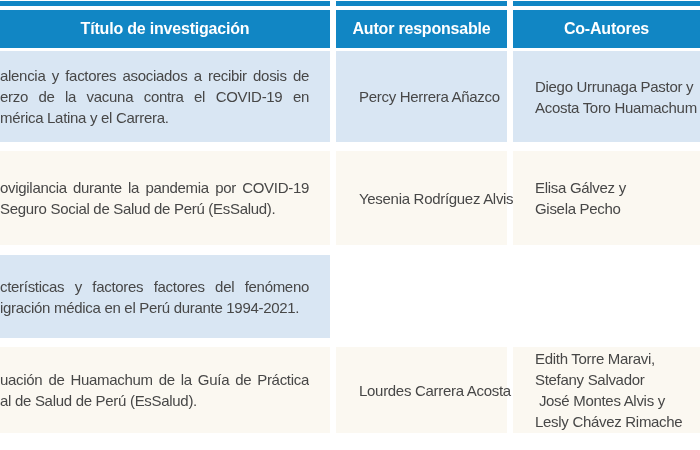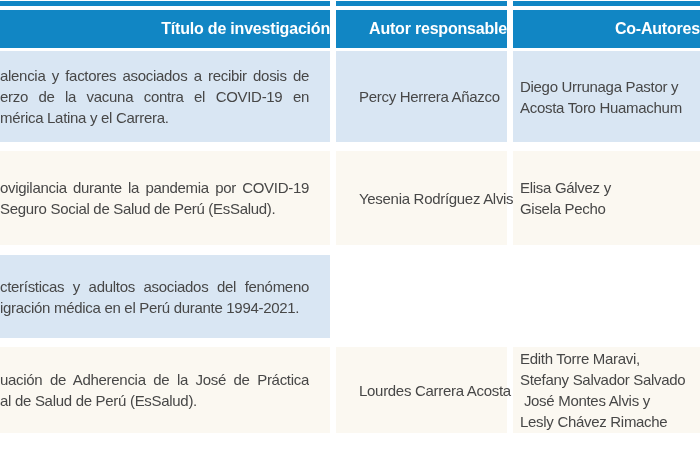--- a/index.html
+++ b/index.html
@@ -16,34 +16,34 @@
     position:relative;width:700px;height:450px;background:var(--page-bg,#fff);
     overflow:hidden;
   }
   
   .c1{left:0;width:330px;}
   .c2{left:336px;width:171px;}
   .c3{left:513px;width:187px;}
   .seg{position:absolute;background:var(--header-bg,#1186c4);}
   .sliver{top:1px;height:5px;}
   .hcell{
-    top:10px;height:38px;display:flex;align-items:center;justify-content:flex-end;
+    top:10px;height:38px;display:flex;align-items:center;justify-content:center;
     color:var(--header-text,#fff);font-weight:bold;font-size:16px;letter-spacing:-0.2px;
   }
   .cell{position:absolute;box-sizing:border-box;display:flex;flex-direction:column;justify-content:center;
     color:var(--body-text,#474747);font-size:15px;letter-spacing:-0.3px;}
   .blue{background:var(--row-blue,#d9e6f3);}
   .cream{background:var(--row-cream,#fbf8f1);}
   .r1{top:51px;height:91px;}
   .r2{top:151px;height:94px;}
   .r3{top:255px;height:83px;}
   .r4{top:347px;height:86px;}
   .title-cell{padding-right:21px;}
   .author-cell{padding-left:23px;}
-  .co-cell{padding-left:7px;}
+  .co-cell{padding-left:22px;}
   .line{height:21px;line-height:21px;white-space:pre-wrap;overflow:hidden;}
   .line.just{text-align:justify;}
   .line.just::after{content:'';display:inline-block;width:100%;height:0;}
   .author-name{line-height:21px;white-space:nowrap;}
 </style>
 </head>
 <body>
 
 <div class="stage">
 
@@ -80,26 +80,26 @@
     </div>
   <div class="cell cream r2 c2 author-cell">
     <div class="author-name">Yesenia Rodríguez Alvis</div>
   </div>
   <div class="cell cream r2 c3 co-cell">
       <div class="line">Elisa Gálvez y</div>
       <div class="line">Gisela Pecho</div>
     </div>
 
   <div class="cell blue r3 c1 title-cell">
-      <div class="line just">cterísticas y adultos asociados del fenómeno</div>
+      <div class="line just">cterísticas y factores factores del fenómeno</div>
       <div class="line">igración médica en el Perú durante 1994-2021.</div>
     </div>
 
   <div class="cell cream r4 c1 title-cell">
-      <div class="line just">uación de Adherencia de la José de Práctica</div>
+      <div class="line just">uación de Huamachum de la Guía de Práctica</div>
       <div class="line">al de Salud de Perú (EsSalud).</div>
     </div>
   <div class="cell cream r4 c2 author-cell">
     <div class="author-name">Lourdes Carrera Acosta</div>
   </div>
   <div class="cell cream r4 c3 co-cell">
       <div class="line">Edith Torre Maravi,</div>
       <div class="line">Stefany Salvador Salvado</div>
       <div class="line"> José Montes Alvis y</div>
       <div class="line">Lesly Chávez Rimache</div>

